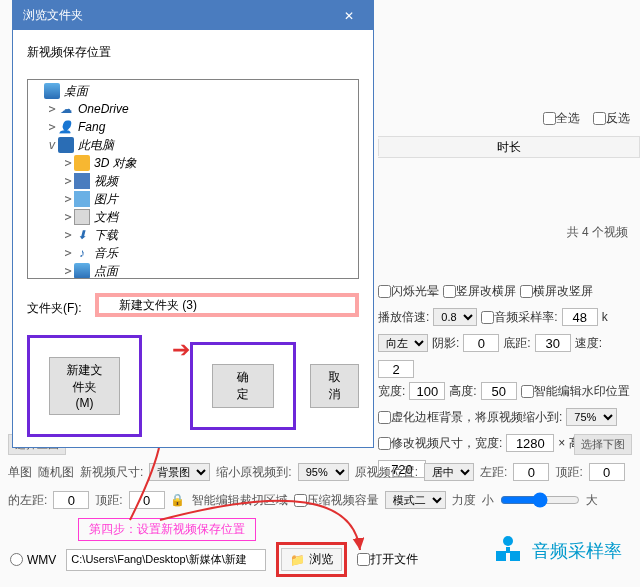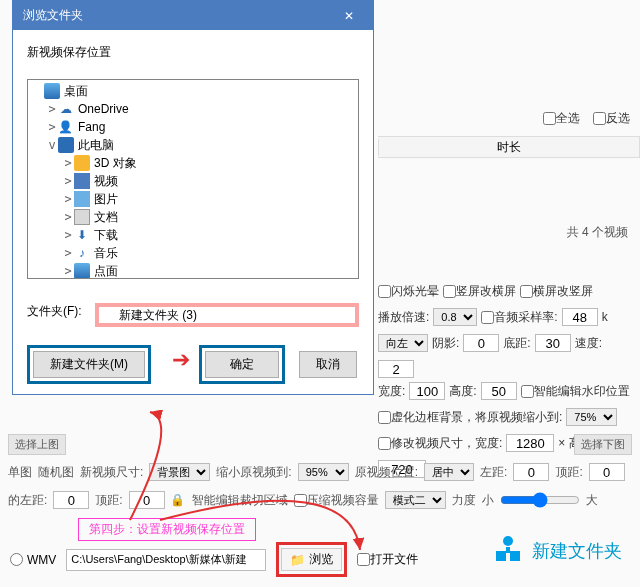--- a/index.html
+++ b/index.html
@@ -5,40 +5,40 @@
 * { box-sizing: border-box; margin: 0; padding: 0; font-family: "Microsoft YaHei", sans-serif; font-size: 12px; }
 body { background: #fff; width: 640px; height: 587px; position: relative; overflow: hidden; }
 
 
 .dialog { position: absolute; left: 12px; top: 0; width: 362px; background: #fff; border: 1px solid #4a7cbf; }
 .dlg-title { background: #4a7cbf; color: #fff; padding: 6px 10px; display: flex; justify-content: space-between; align-items: center; }
 .dlg-close { width: 28px; text-align: center; cursor: pointer; }
 .dlg-body { padding: 14px 14px 10px; }
 .dlg-sub { margin-bottom: 18px; }
 .tree-box { border: 1px solid #828282; height: 200px; overflow: auto; background: #fff; padding: 2px 0; }
-.tree-item { display: flex; align-items: center; height: 18px; padding-left: 4px; white-space: nowrap; cursor: pointer; }
+.tree-item { display: flex; align-items: center; height: 18px; padding-left: 4px; white-space: nowrap; cursor: pointer; font-style: italic; }
 .tw { display: inline-block; width: 12px; text-align: center; color: #666; font-family: monospace; }
 .icn { width: 16px; height: 16px; display: inline-flex; align-items: center; justify-content: center; margin-right: 4px; font-size: 12px; }
 .ind1 { padding-left: 18px; } .ind2 { padding-left: 34px; }
 .ic-desk { background: linear-gradient(#5fb0e8,#2a6db5); border-radius:2px; }
 .ic-cloud { color:#2a6db5; }
 .ic-pc { background:#2a6db5; border-radius:2px; }
 .ic-3d { background:#f7b731; border-radius:2px; }
 .ic-vid { background:#4a7cbf; }
 .ic-pic { background:#6ab0e5; }
 .ic-doc { background:#d9d9d9; border:1px solid #999; }
 .ic-dl { color:#2a6db5; }
 .ic-music { color:#2a6db5; }
 
-.fld-row { display: flex; align-items: flex-start; margin-top: 24px; gap: 6px; }
+.fld-row { display: flex; align-items: flex-end; margin-top: 14px; gap: 6px; }
 .fld-row label { width: 62px; }
 .fld-row input { flex: 1; height: 24px; padding: 2px 20px; border: 4px solid #fca5a5; }
 
 .dlg-btns { display: flex; gap: 14px; margin-top: 18px; align-items: center; position: relative; }
-.redbox { border: 3px solid #0369a1; padding: 3px; display: inline-block; }
+.redbox { border: 3px solid #6d28d9; padding: 19px; display: inline-block; }
 .btn { border: 1px solid #adadad; background: #e1e1e1; padding: 4px 16px; cursor: pointer; font-size: 12px; }
 .redarrow { position: absolute; left: 145px; top: 2px; font-size: 22px; color: #e03030; }
 
 
 .bg { position: absolute; inset: 0; background: #fafafa; }
 .rightpane { position: absolute; left: 378px; top: 0; right: 0; bottom: 0; padding-top: 110px; text-align: right; }
 .rightpane .sel { color:#333; margin-right: 10px; }
 .tbl-hdr { display:flex; border:1px solid #ddd; border-left:none; background:#f5f5f5; height:22px; align-items:center; margin-top:8px; }
 .tbl-hdr span { flex:1; text-align:center; border-left:1px solid #ddd; }
 .cnt { text-align:right; padding:6px 12px; color:#555; margin-top:60px; }
@@ -208,21 +208,21 @@
       </label>
   </div>
 
   <div class="logo">
     <svg class="logo-ic" viewBox="0 0 36 36">
         <circle cx="18" cy="8" r="5" fill="#00a0e9"></circle>
         <rect x="6" y="18" width="10" height="10" fill="#00a0e9"></rect>
         <rect x="20" y="18" width="10" height="10" fill="#00a0e9"></rect>
         <rect x="16" y="14" width="4" height="6" fill="#00a0e9"></rect>
       </svg>
-    <span class="logo-txt">新建文件夹</span>
+    <span class="logo-txt">音频采样率</span>
   </div>
 </div>
 
 <svg class="arr" style="left:120px;top:410px" width="260" height="140">
   <defs>
       <marker id="ah1" markerWidth="8" markerHeight="8" refX="6" refY="3" orient="auto">
         <path d="M0,0 L6,3 L0,6 Z" fill="#e03030"></path>
       </marker>
     </defs>
   <path d="M10,110 Q60,10 30,2" stroke="#e03030" stroke-width="2" fill="none" marker-end="url(#ah1)"></path>

